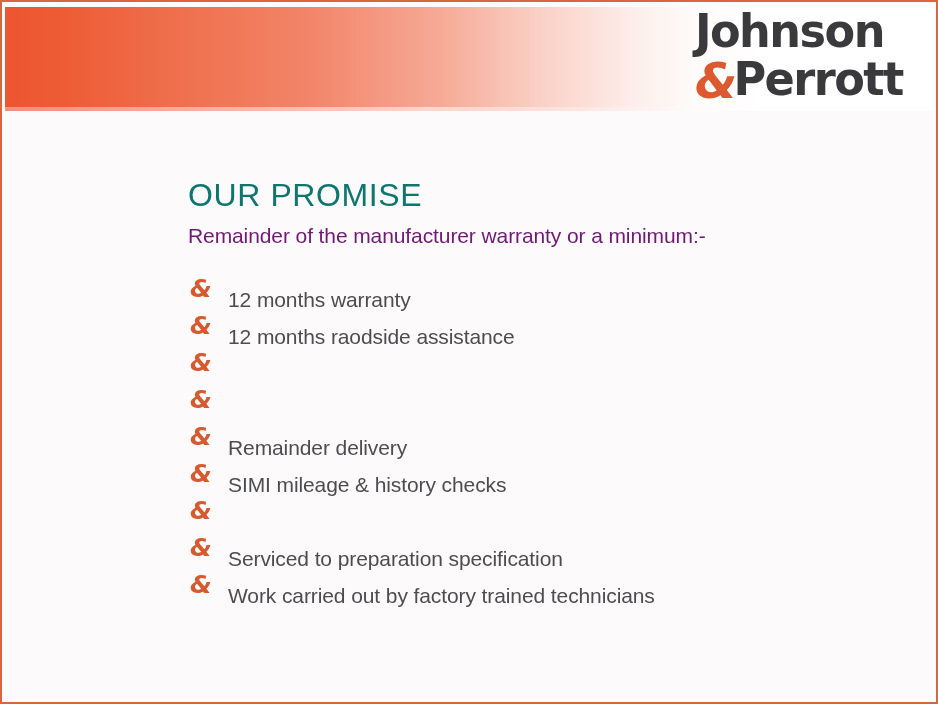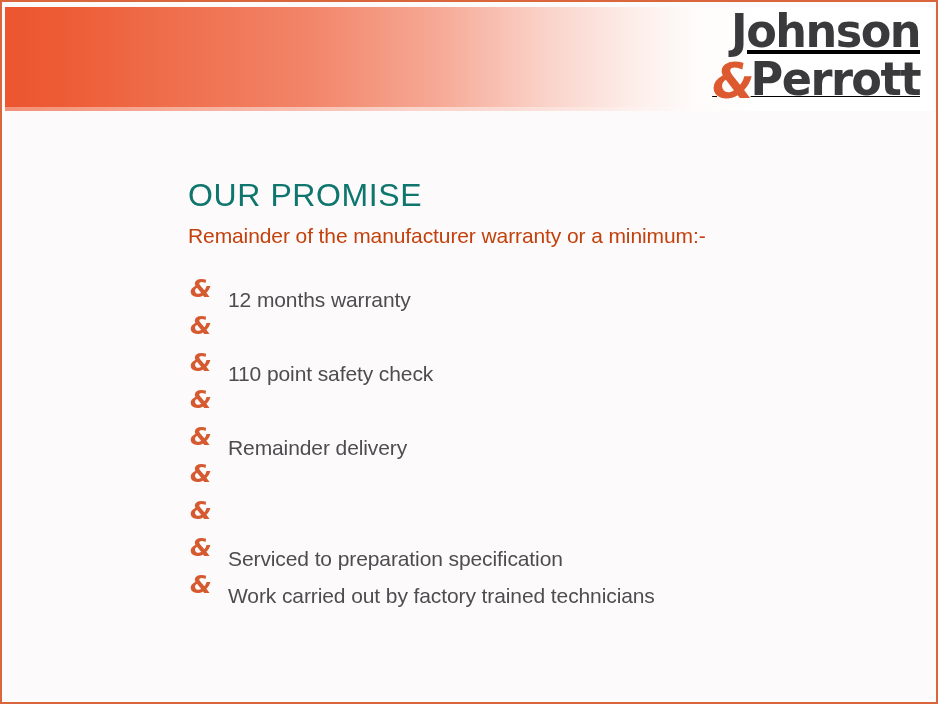--- a/index.html
+++ b/index.html
@@ -73,24 +73,23 @@
         rgba(255,255,255,0.0) 80%);
   }
 
   
   .logo {
     position: absolute;
     right: 16px;
     top: 4px;
     width: 232px;
     height: 106px;
-    text-align: right;
+    text-align: left;
     line-height: 1;
     user-select: none;
-    text-decoration: underline;
   }
   .logo-line1 {
     font-family: "DejaVu Sans", sans-serif;
     font-weight: bold;
     font-size: 46px;
     letter-spacing: -1.6px;
     color: #3a3a3c;
     display: block;
     margin-top: 2px;
     transform: scaleX(0.97);
@@ -130,21 +129,21 @@
   .title {
     font-size: 32px;
     font-weight: normal;
     color: #0f766e;
     letter-spacing: 0.6px;
     margin: 0 0 10px 0;
     line-height: 1.1;
   }
   .subtitle {
     font-size: 21px;
-    color: #c2410c;
+    color: #701a75;
     margin: 0 0 22px 0;
     line-height: 1.2;
     letter-spacing: -0.1px;
   }
 
   ul.promise-list {
     list-style: none;
     margin: 0;
     padding: 0;
   }
@@ -193,34 +192,35 @@
     <h1 class="title">OUR PROMISE</h1>
     <p class="subtitle">Remainder of the manufacturer warranty or a minimum:-</p>
 
     <ul class="promise-list">
       <li>
         <span class="bullet">&amp;</span>
         <span class="item-text">12 months warranty</span>
       </li>
       <li>
         <span class="bullet">&amp;</span>
-      </li>
-      <li>
-        <span class="bullet">&amp;</span>
-        <span class="item-text">110 point safety check</span>
+        <span class="item-text">12 months raodside assistance</span>
+      </li>
+      <li>
+        <span class="bullet">&amp;</span>
       </li>
       <li>
         <span class="bullet">&amp;</span>
       </li>
       <li>
         <span class="bullet">&amp;</span>
         <span class="item-text">Remainder delivery</span>
       </li>
       <li>
         <span class="bullet">&amp;</span>
+        <span class="item-text">SIMI mileage &amp; history checks</span>
       </li>
       <li>
         <span class="bullet">&amp;</span>
       </li>
       <li>
         <span class="bullet">&amp;</span>
         <span class="item-text">Serviced to preparation specification</span>
       </li>
       <li>
         <span class="bullet">&amp;</span>

